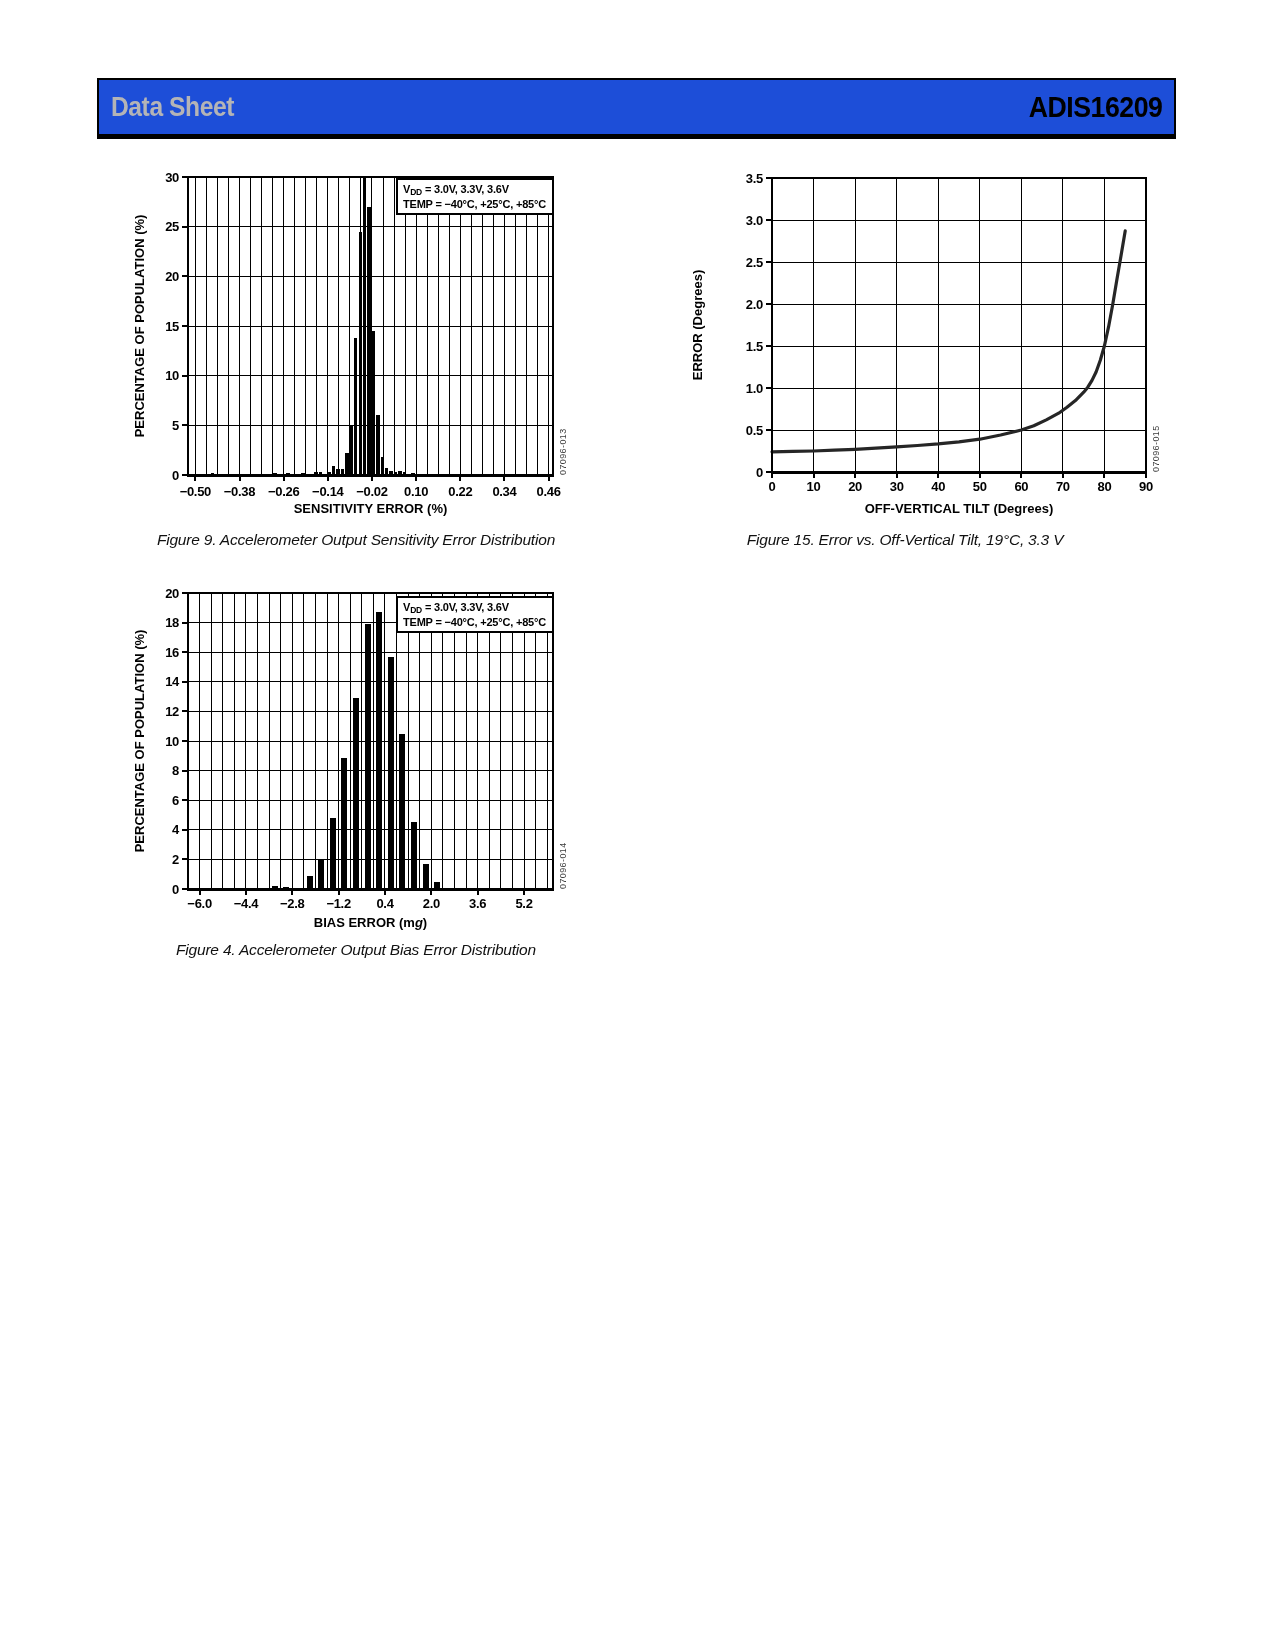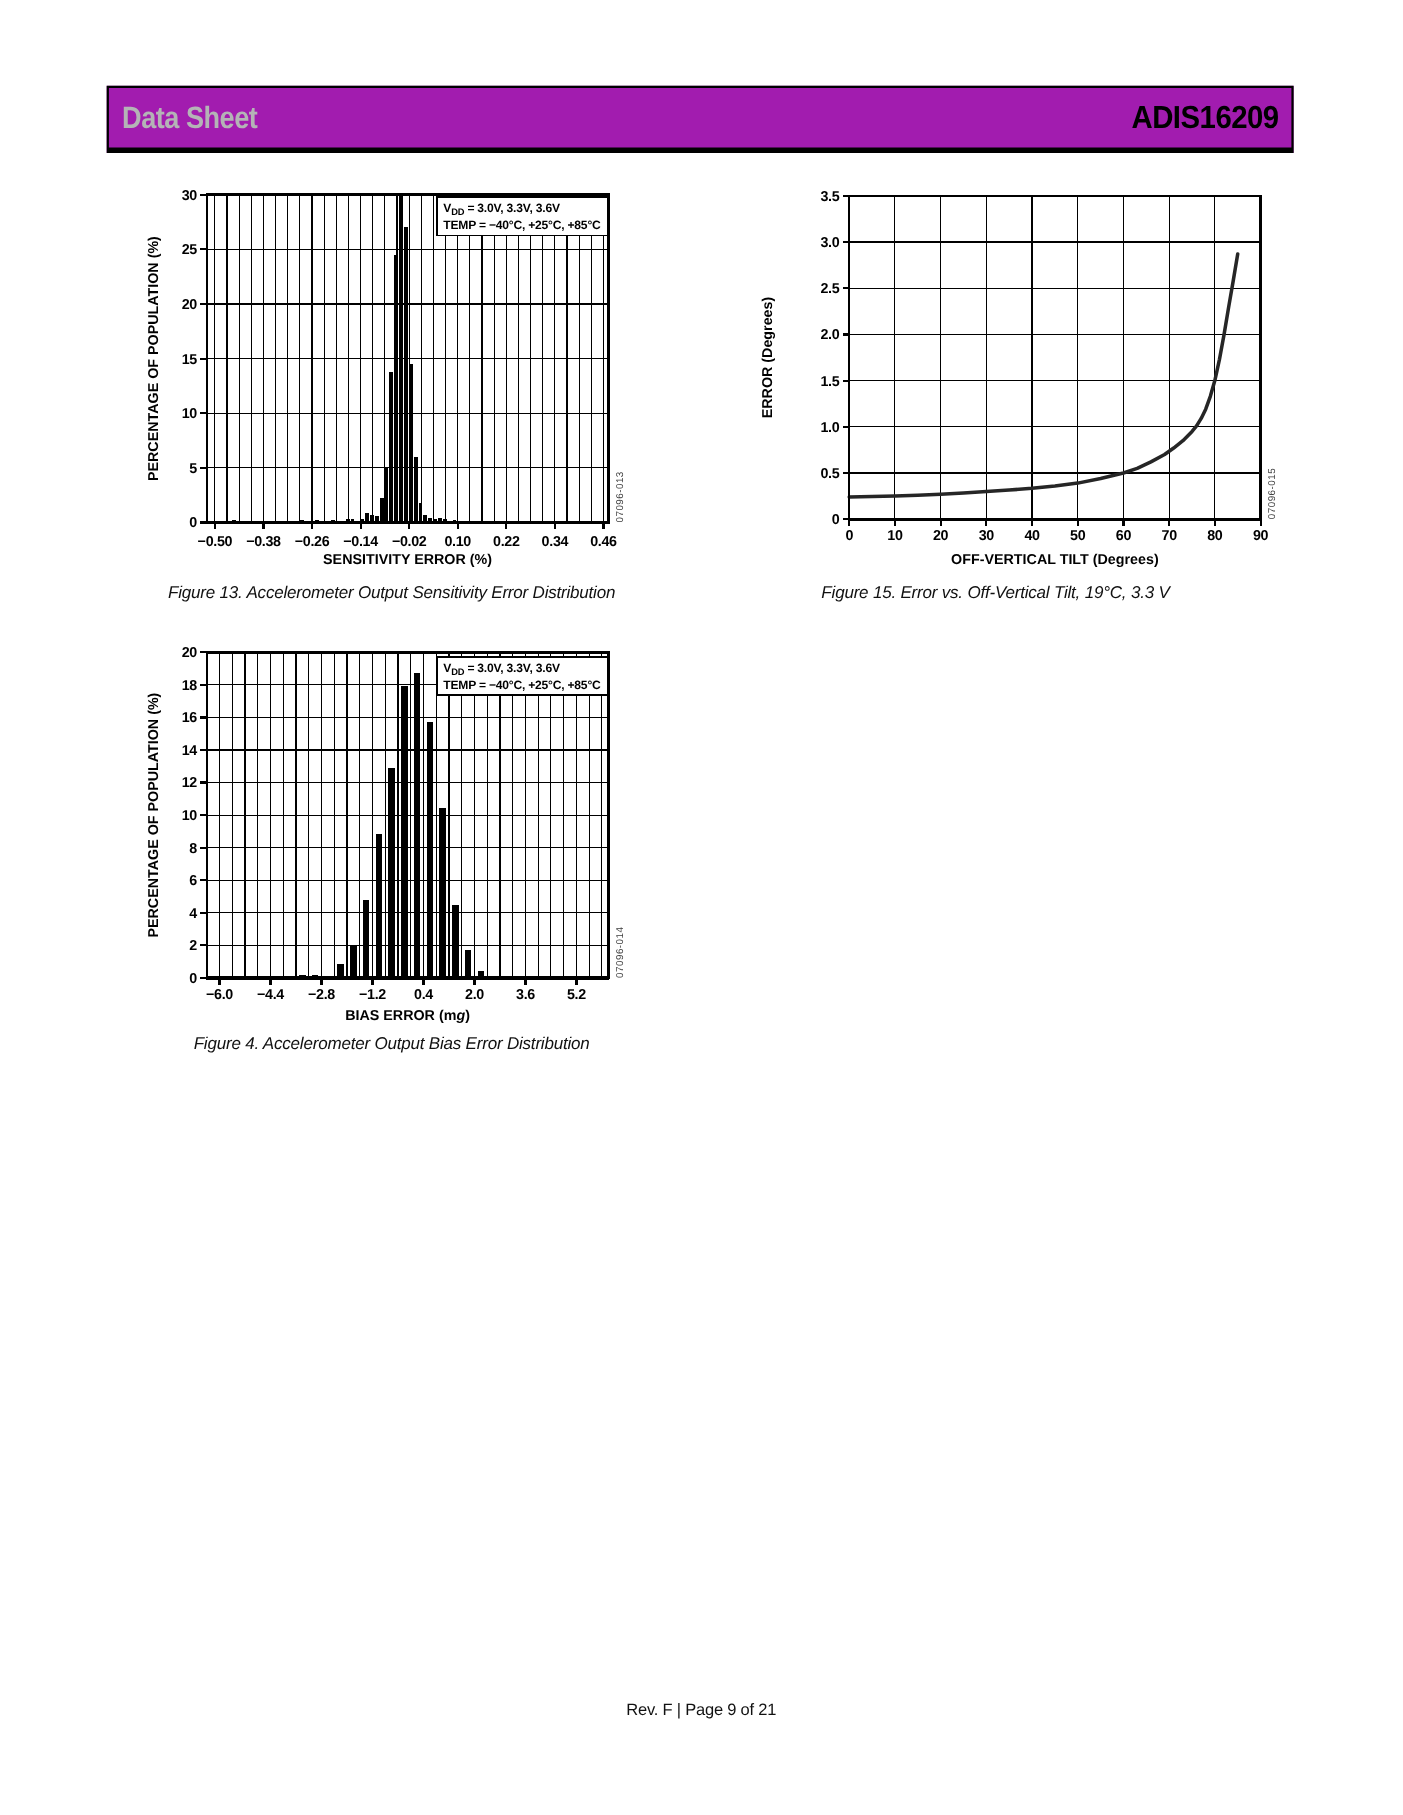--- a/index.html
+++ b/index.html
@@ -4,21 +4,21 @@
 <style>
   html,body{margin:0;padding:0;background:#ffffff;}
   .page{
     position:relative;width:1275px;height:1650px;background:#ffffff;
     font-family:"Liberation Sans", sans-serif;color:#000;overflow:hidden;
   }
   .header-box{
     position:absolute;left:97px;top:78px;width:1079px;height:61px;
     box-sizing:border-box;border:2px solid #000;border-bottom-width:5px;
     display:flex;justify-content:space-between;align-items:center;
-    padding:0 12px;background:#a21caf;
+    padding:0 12px;background:#1d4ed8;
   }
   .hdr-left{
     font-size:28px;font-weight:bold;color:#b4b4b6;letter-spacing:-0.5px;
     transform:scaleX(0.88);transform-origin:left center;
   }
   .hdr-right{
     font-size:29px;font-weight:bold;color:#000;letter-spacing:-0.5px;
     transform:scaleX(0.92);transform-origin:right center;
   }
   .chart-host{position:absolute;}
@@ -148,21 +148,21 @@
         <line x1="52" y1="17" x2="57" y2="17" stroke="#000000" stroke-width="2" shape-rendering="crispEdges"></line>
         <text x="49" y="21.5" text-anchor="end" font-size="13" font-weight="bold" letter-spacing="-0.3" fill="#000000">30</text>
         <text x="240.5" y="353" text-anchor="middle" font-size="13" font-weight="bold" fill="#000000"><tspan>SENSITIVITY ERROR (%)</tspan></text>
         <text x="14" y="166" text-anchor="middle" font-size="13" font-weight="bold" fill="#000000" transform="rotate(-90 14 166)">PERCENTAGE OF POPULATION (%)</text>
         <rect x="267" y="19" width="156" height="35" fill="#fff" stroke="#000000" stroke-width="1.6" shape-rendering="crispEdges"></rect>
         <text x="273" y="33" font-size="11" font-weight="bold" letter-spacing="-0.2" fill="#000000"><tspan>V</tspan><tspan font-size="8.5" dy="2.2">DD</tspan><tspan dy="-2.2"> = 3.0V, 3.3V, 3.6V</tspan></text>
         <text x="273" y="48" font-size="11" font-weight="bold" letter-spacing="-0.2" fill="#000000">TEMP = −40°C, +25°C, +85°C</text>
         <text x="436" y="315" text-anchor="start" font-size="9" letter-spacing="0.4" fill="#3d3d3d" transform="rotate(-90 436 315)">07096-013</text>
       </svg>
     </div>
-  <div class="caption cap13">Figure 13. Accelerometer Output Sensitivity Error Distribution</div>
+  <div class="caption cap13">Figure 9. Accelerometer Output Sensitivity Error Distribution</div>
 
   <div class="chart-host f15">
       <svg viewBox="0 0 470 360" width="470" height="360">
         <line x1="123.55555555555554" y1="18" x2="123.55555555555554" y2="312" stroke="#000000" stroke-width="1" shape-rendering="crispEdges"></line>
         <line x1="165.1111111111111" y1="18" x2="165.1111111111111" y2="312" stroke="#000000" stroke-width="1" shape-rendering="crispEdges"></line>
         <line x1="206.66666666666666" y1="18" x2="206.66666666666666" y2="312" stroke="#000000" stroke-width="1" shape-rendering="crispEdges"></line>
         <line x1="248.2222222222222" y1="18" x2="248.2222222222222" y2="312" stroke="#000000" stroke-width="1" shape-rendering="crispEdges"></line>
         <line x1="289.7777777777778" y1="18" x2="289.7777777777778" y2="312" stroke="#000000" stroke-width="1" shape-rendering="crispEdges"></line>
         <line x1="331.3333333333333" y1="18" x2="331.3333333333333" y2="312" stroke="#000000" stroke-width="1" shape-rendering="crispEdges"></line>
         <line x1="372.8888888888889" y1="18" x2="372.8888888888889" y2="312" stroke="#000000" stroke-width="1" shape-rendering="crispEdges"></line>
@@ -318,15 +318,14 @@
         <text x="240.5" y="351" text-anchor="middle" font-size="13" font-weight="bold" fill="#000000"><tspan>BIAS ERROR (m</tspan><tspan font-style="italic">g</tspan><tspan>)</tspan></text>
         <text x="14" y="165" text-anchor="middle" font-size="13" font-weight="bold" fill="#000000" transform="rotate(-90 14 165)">PERCENTAGE OF POPULATION (%)</text>
         <rect x="267" y="21" width="156" height="35" fill="#fff" stroke="#000000" stroke-width="1.6" shape-rendering="crispEdges"></rect>
         <text x="273" y="35" font-size="11" font-weight="bold" letter-spacing="-0.2" fill="#000000"><tspan>V</tspan><tspan font-size="8.5" dy="2.2">DD</tspan><tspan dy="-2.2"> = 3.0V, 3.3V, 3.6V</tspan></text>
         <text x="273" y="50" font-size="11" font-weight="bold" letter-spacing="-0.2" fill="#000000">TEMP = −40°C, +25°C, +85°C</text>
         <text x="436" y="313" text-anchor="start" font-size="9" letter-spacing="0.4" fill="#3d3d3d" transform="rotate(-90 436 313)">07096-014</text>
       </svg>
     </div>
   <div class="caption cap14">Figure 4. Accelerometer Output Bias Error Distribution</div>
 
-  <div class="footer">Rev. F | Page 9 of 21</div>
 
 </div>
 
 </body></html>

